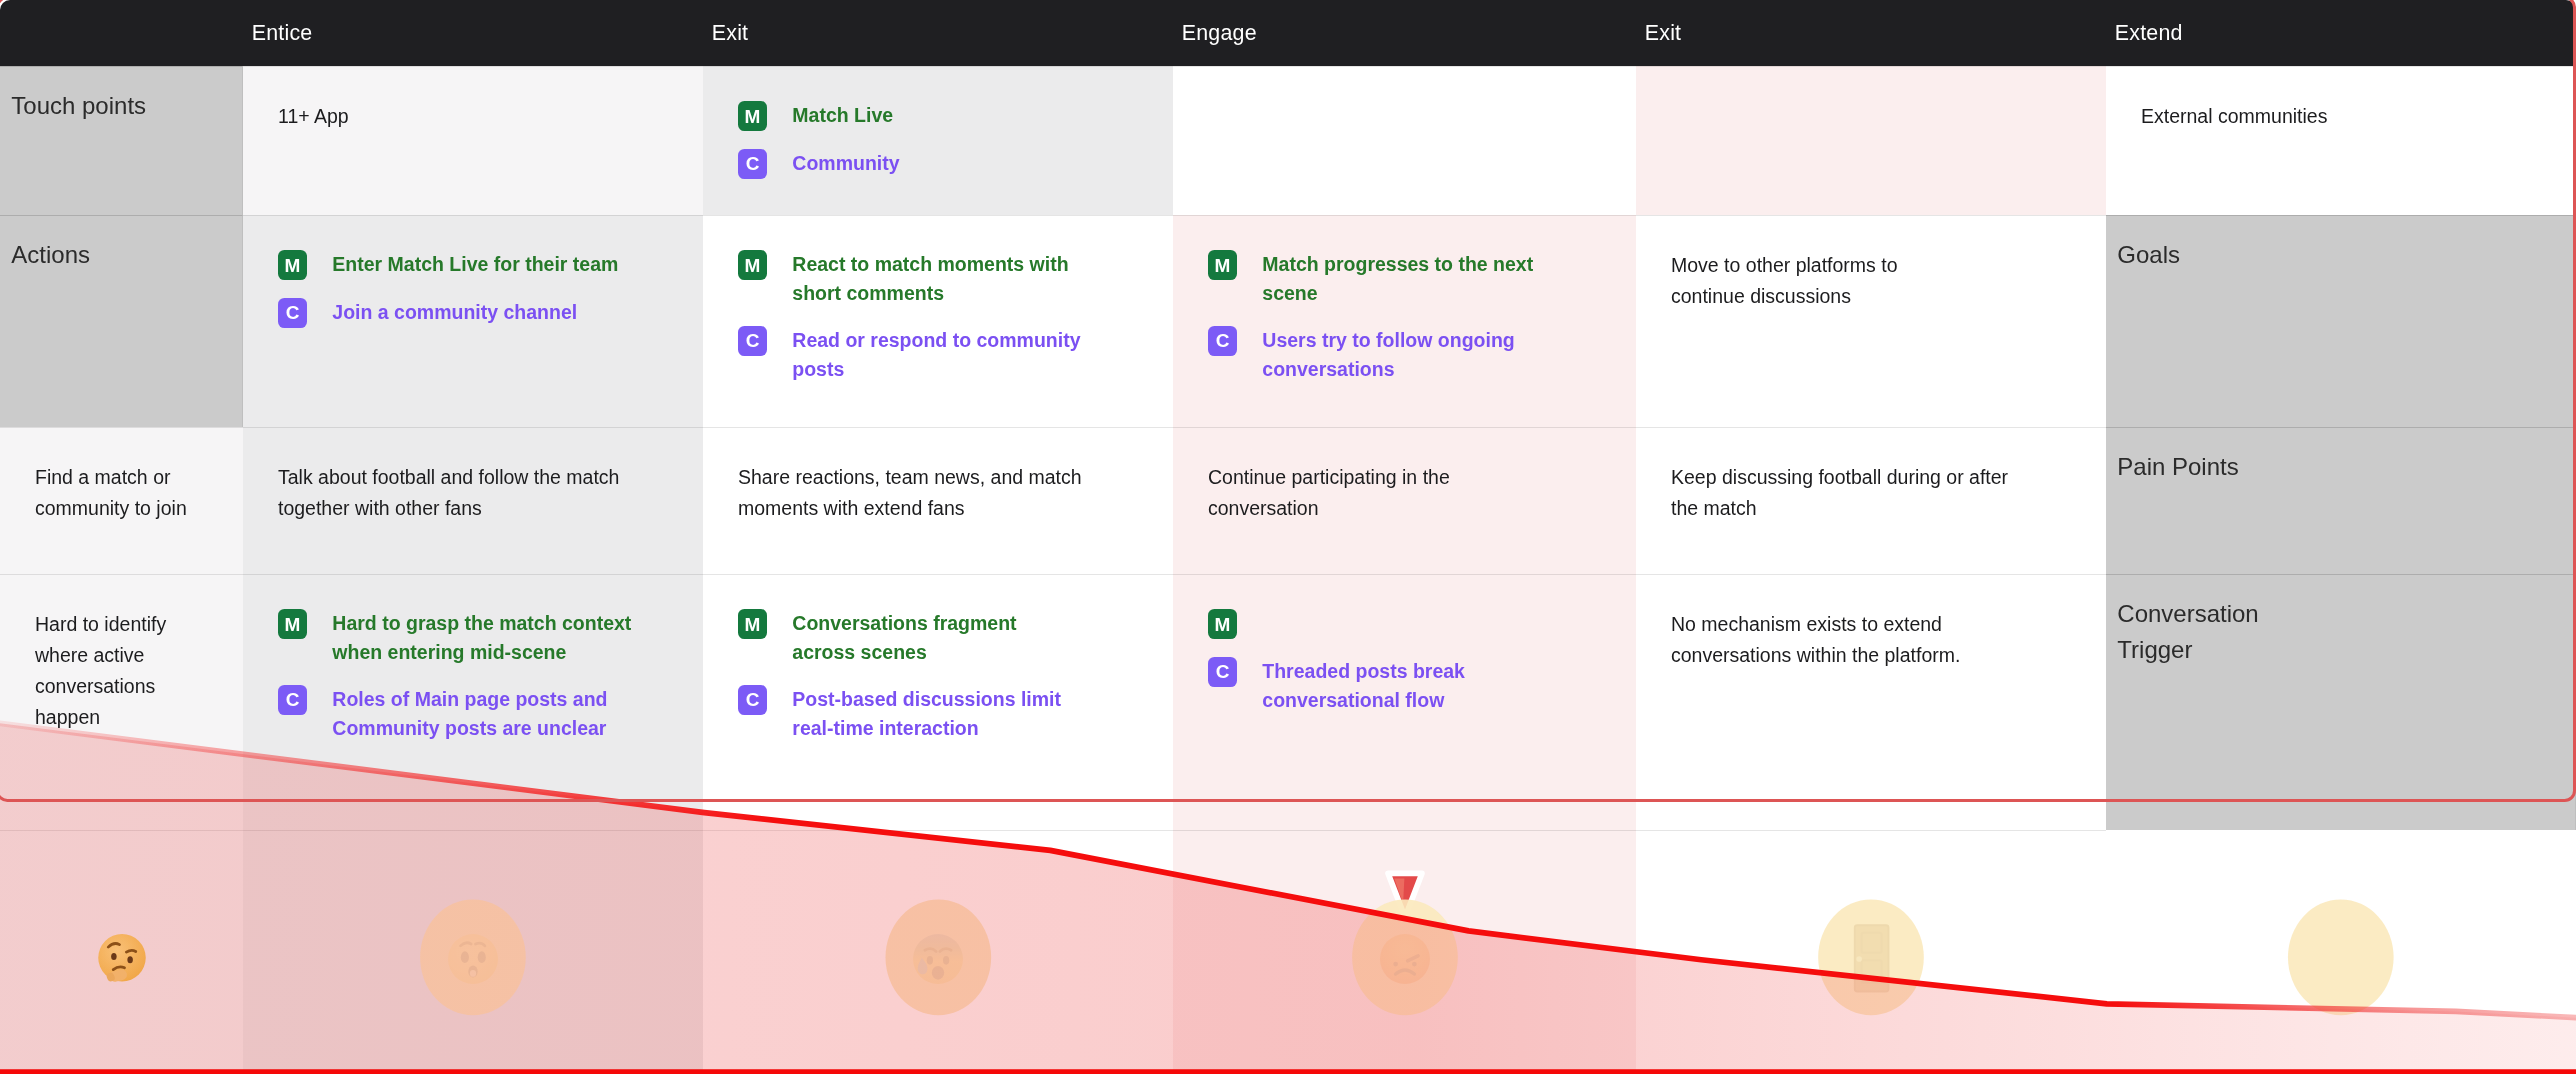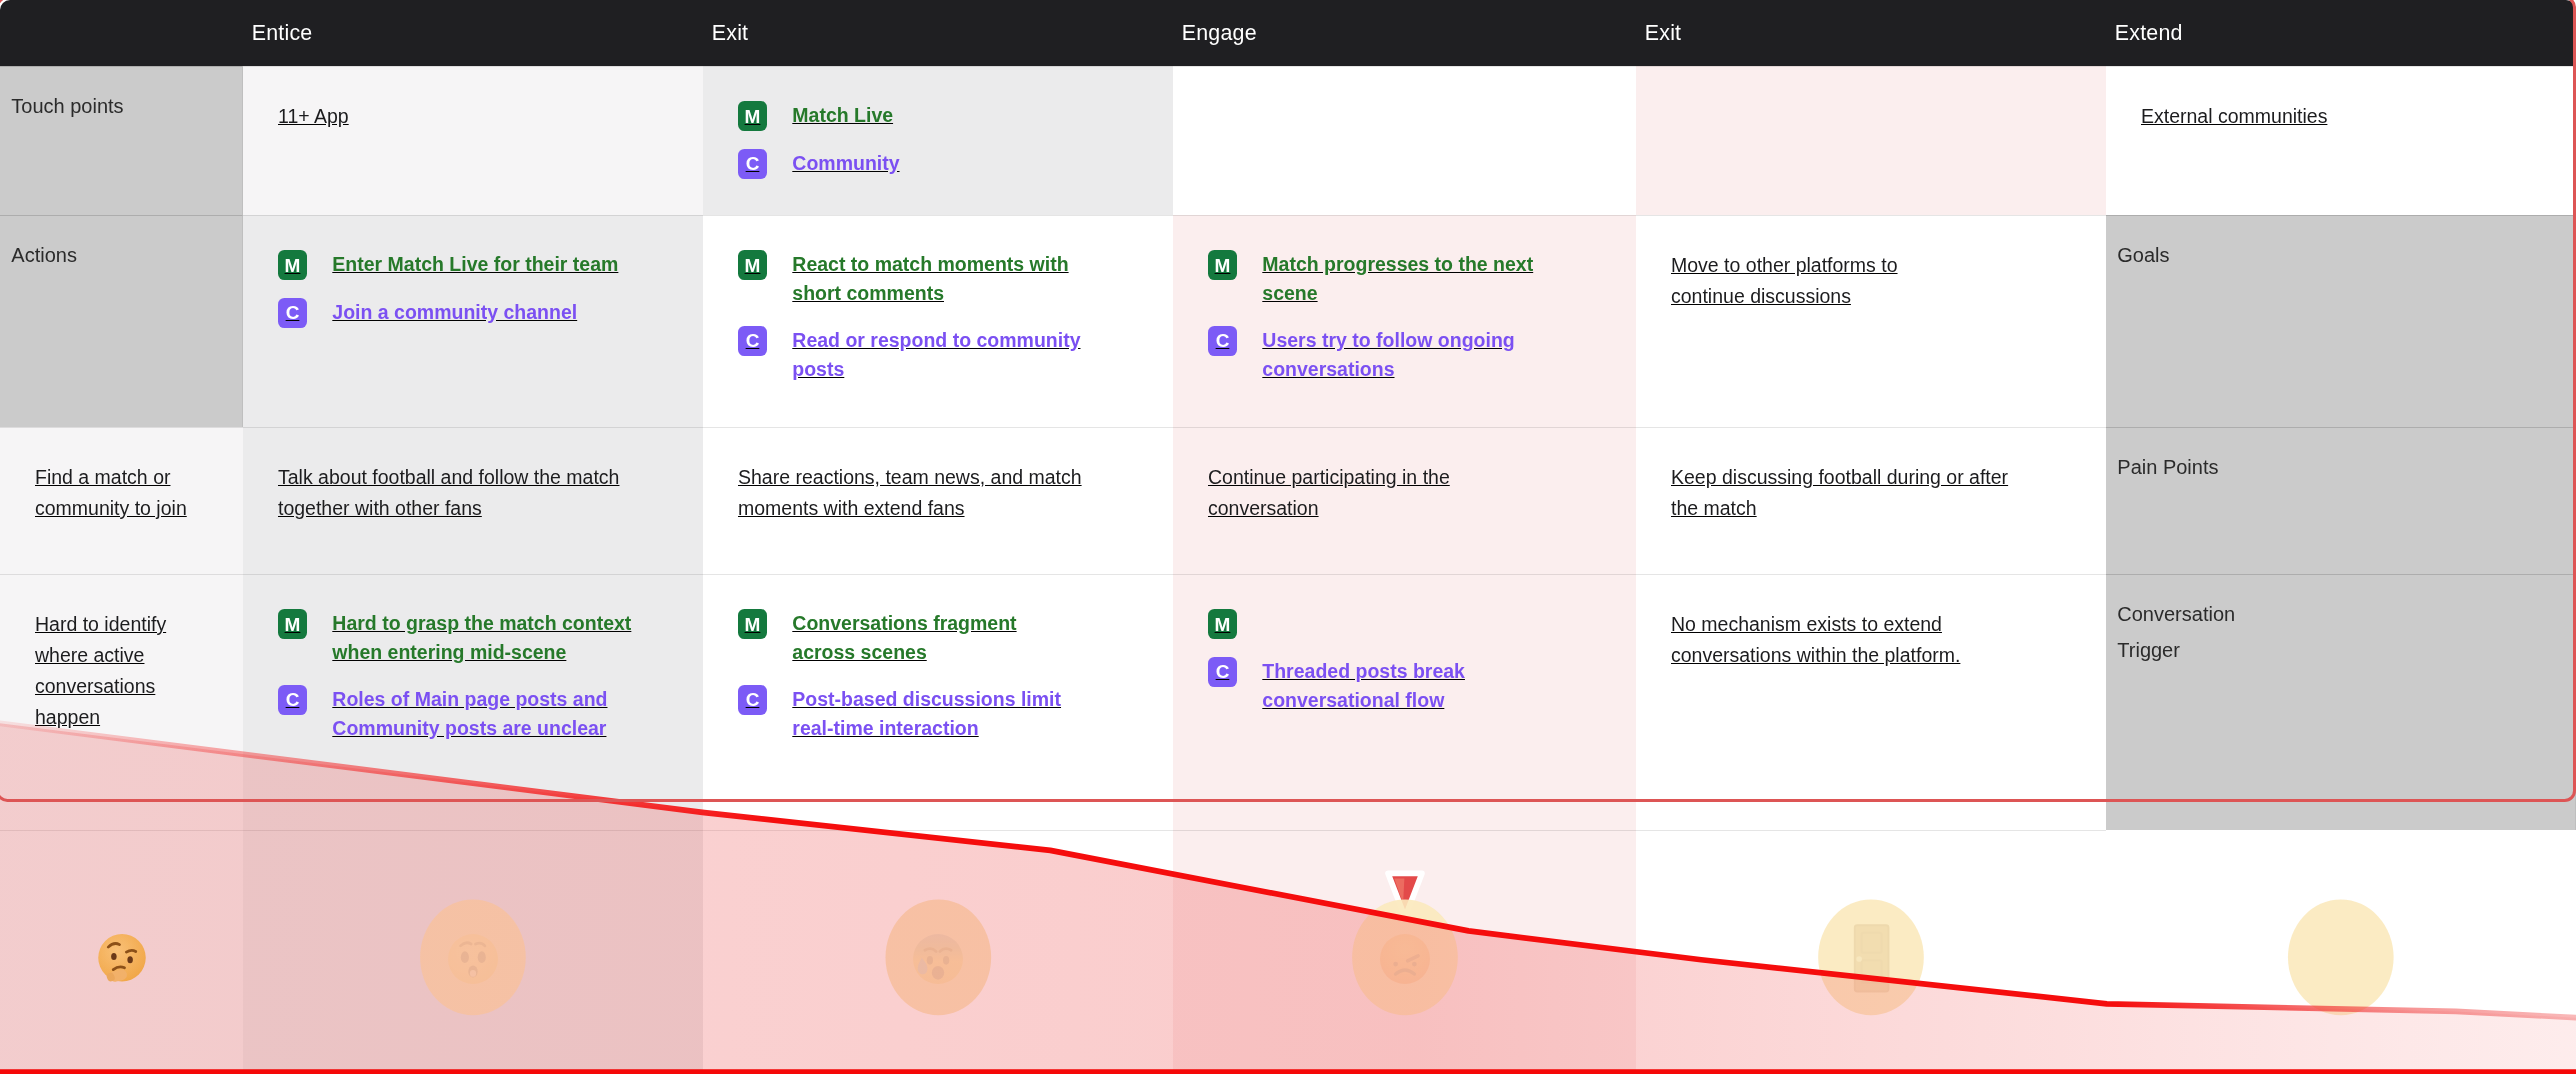--- a/index.html
+++ b/index.html
@@ -7,24 +7,24 @@
   .board{position:relative;width:2576px;height:802px;}
   .grid{
     position:absolute;inset:0;display:grid;z-index:1;
     grid-template-columns:243px 460px 470px 463px 470px 470px;
     grid-template-rows:66px 149px 212px 147px 256px 245px;
   }
   .hcell{background:#1f1f22;display:flex;align-items:center;padding-left:8.8px;
     color:#ffffff;font-size:21.4px;font-weight:500;letter-spacing:0.2px;}
   .hcell.first{border-top-left-radius:10px;}
   .hcell.last{border-top-right-radius:10px;}
-  .rowlabel{background:#cbcbcb;padding:21.4px 12.6px 0 11.3px;font-size:20px;color:#2b2b2b;
+  .rowlabel{background:#cbcbcb;padding:21.4px 12.6px 0 11.3px;font-size:24px;color:#2b2b2b;
     line-height:36px;border-top:0.6px solid rgba(0,0,0,.14);border-right:0.6px solid rgba(0,0,0,.06);}
   .rowlabel .lbl{display:block;max-width:176px;}
-  .cell{border-top:0.6px solid rgba(0,0,0,.10);padding:34px 25px 0 35px;box-sizing:border-box;text-decoration:underline;}
+  .cell{border-top:0.6px solid rgba(0,0,0,.10);padding:34px 25px 0 35px;box-sizing:border-box;}
   .col-entice{background:#f6f5f6;}
   .col-enter{background:#ebebec;}
   .col-engage{background:#ffffff;}
   .col-exit{background:#fbeeee;}
   .col-extend{background:#ffffff;}
   .plain{font-size:19.5px;color:#1c1c1e;line-height:31px;}
   .w320{max-width:201px;} .w470{max-width:296px;} .w500{max-width:314px;}
   .w560{max-width:352px;} .w580{max-width:365px;} .w450{max-width:283px;}
   .items{display:flex;flex-direction:column;gap:17.6px;}
   .item{display:flex;align-items:flex-start;gap:11.3px;font-weight:700;font-size:19.5px;line-height:29px;}

